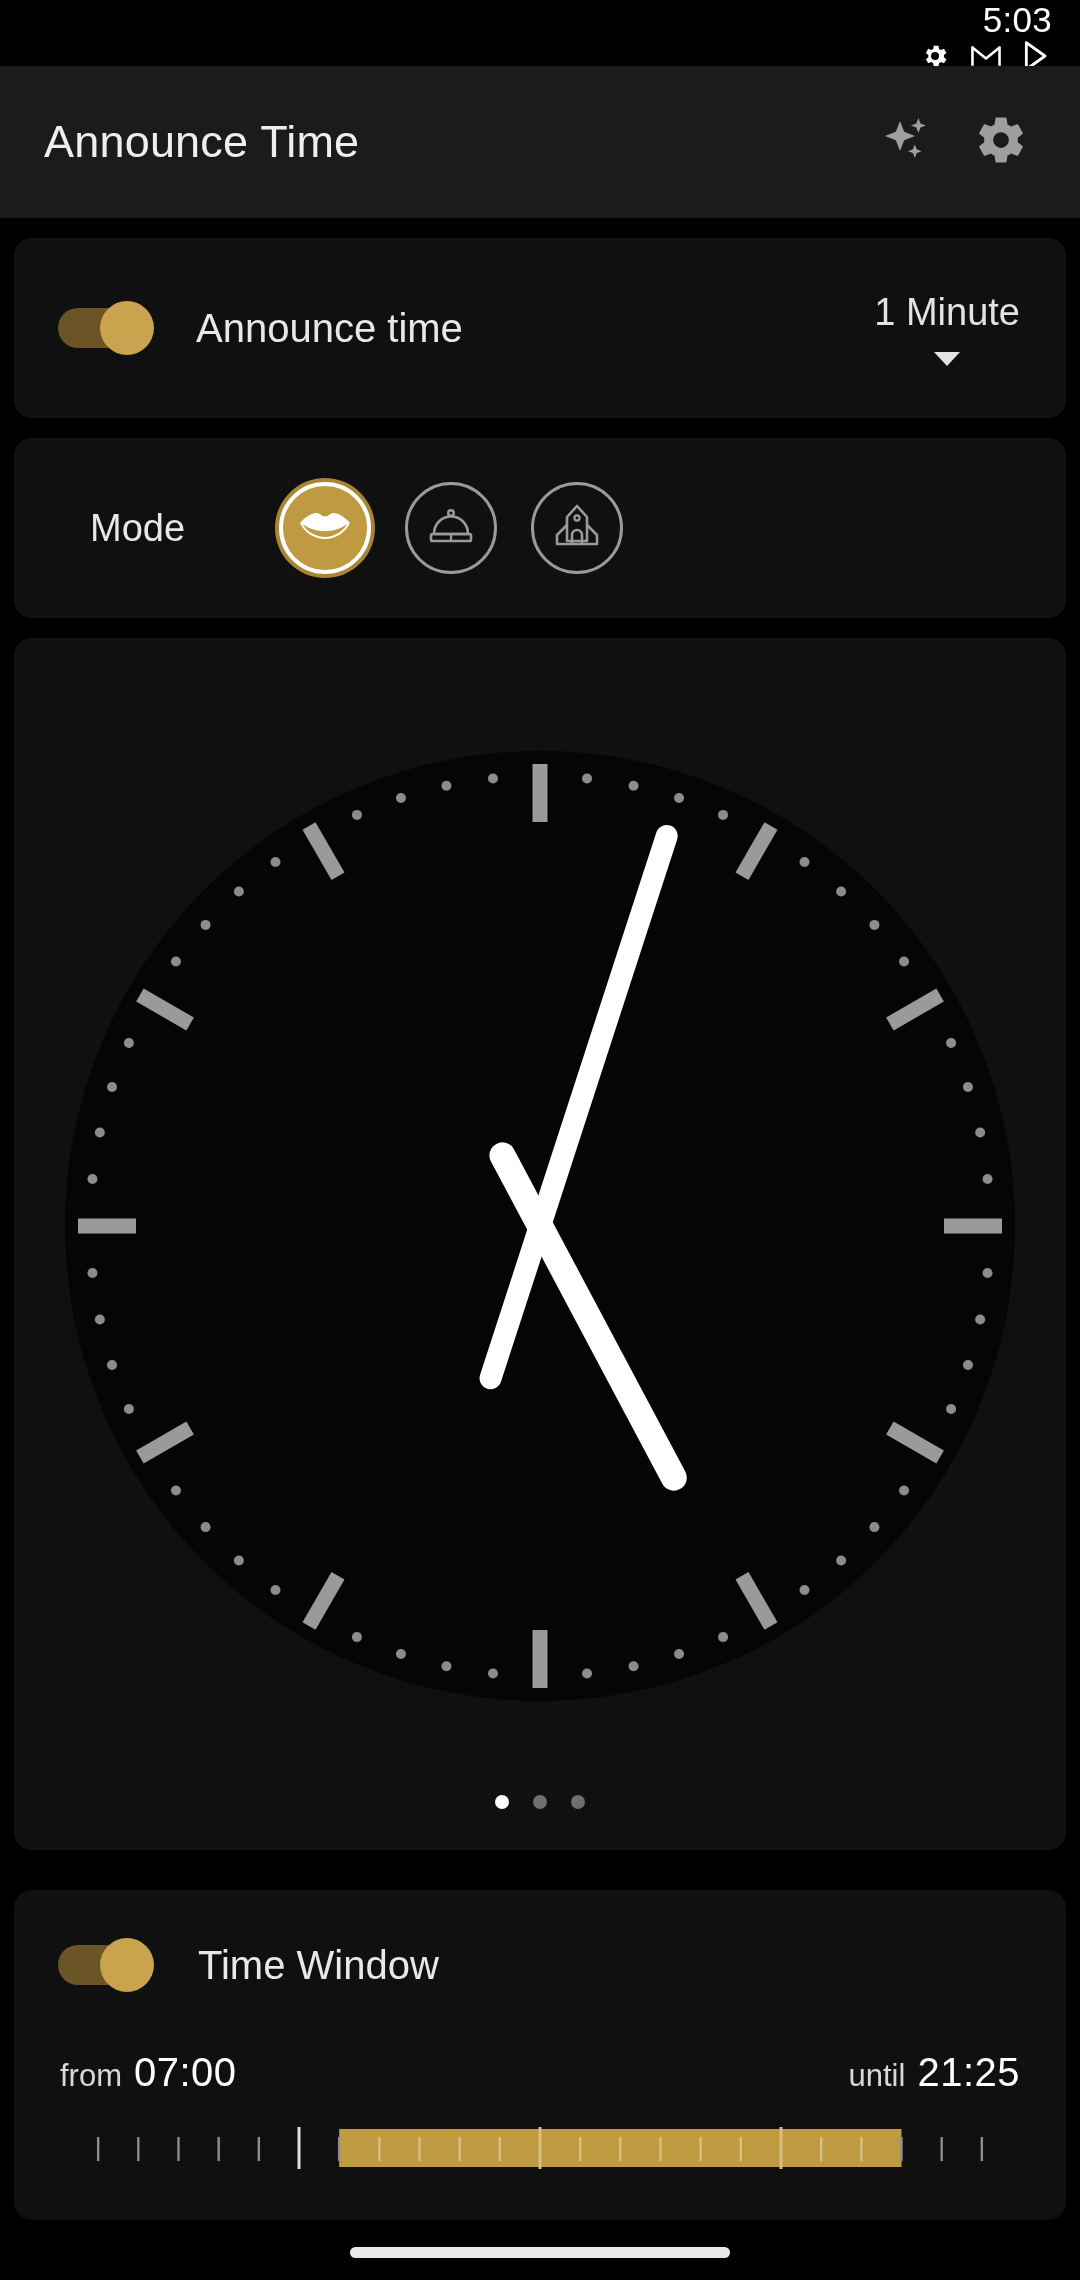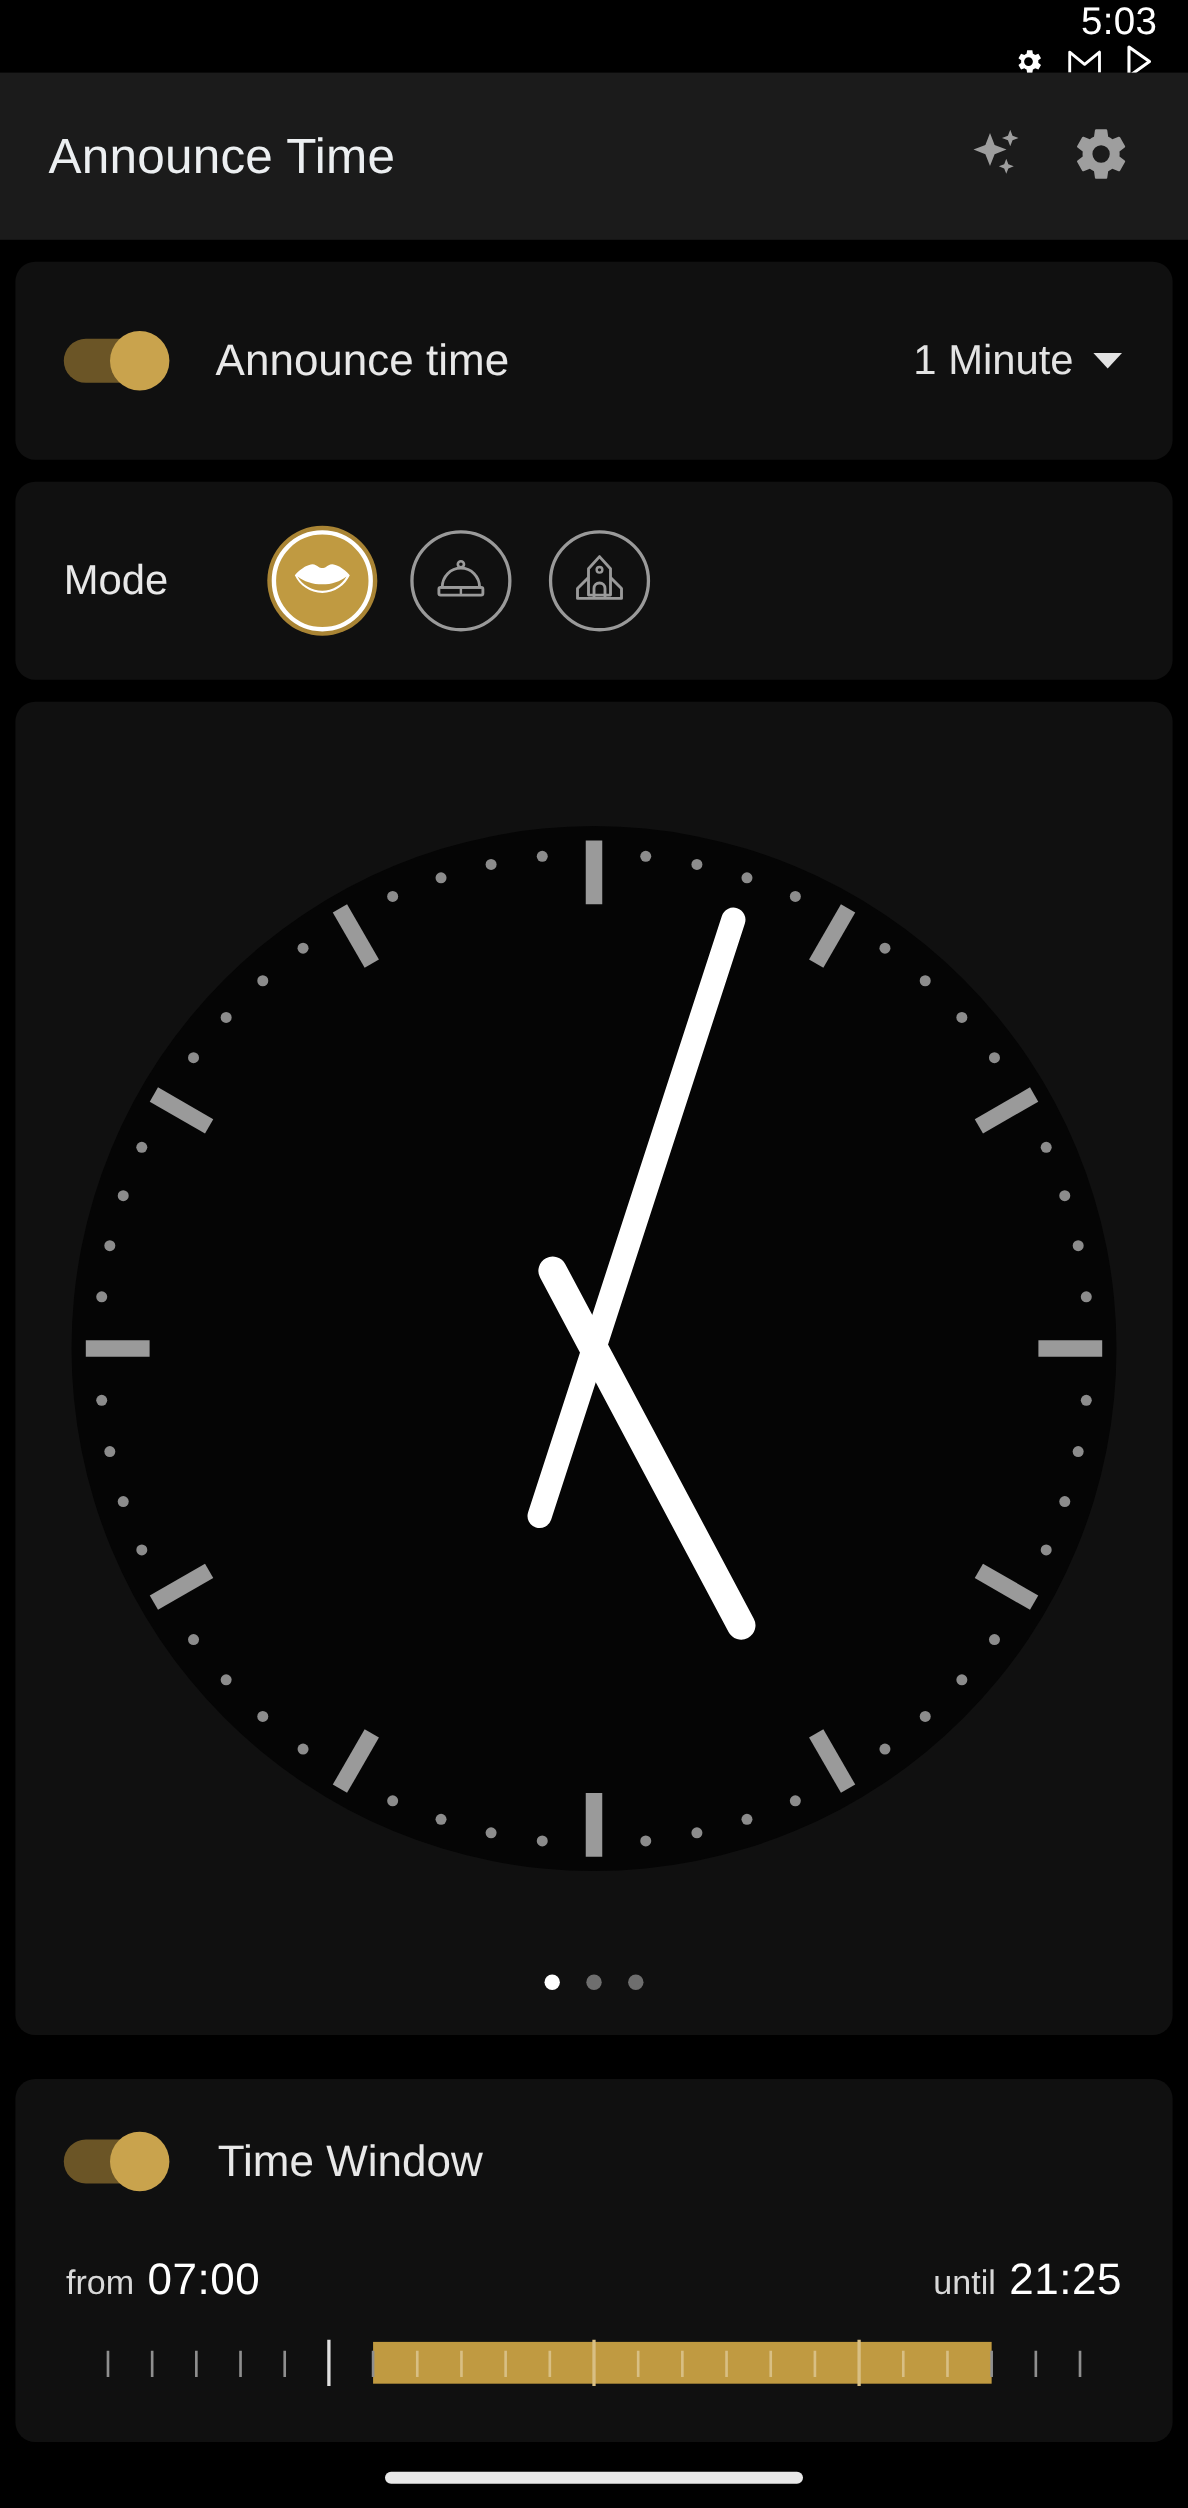--- a/index.html
+++ b/index.html
@@ -142,32 +142,34 @@
     margin-left: 42px;
     font-weight: 400;
   }
   .dropdown {
     margin-left: auto;
     display: flex;
     align-items: center;
     gap: 18px;
     color: #e3e3e3;
     font-size: 38px;
+    flex-direction: column;
   }
   .caret {
     width: 0; height: 0;
     border-left: 13px solid transparent;
     border-right: 13px solid transparent;
     border-top: 14px solid #e3e3e3;
   }
 
   
   .mode-label {
     color: #e8e8e8;
     font-size: 38px;
+    margin-left: 32px;
   }
   .mode-icons {
     display: flex;
     align-items: center;
     gap: 34px;
     margin-left: 94px;
   }
   .mode-btn {
     width: 92px;
     height: 92px;

